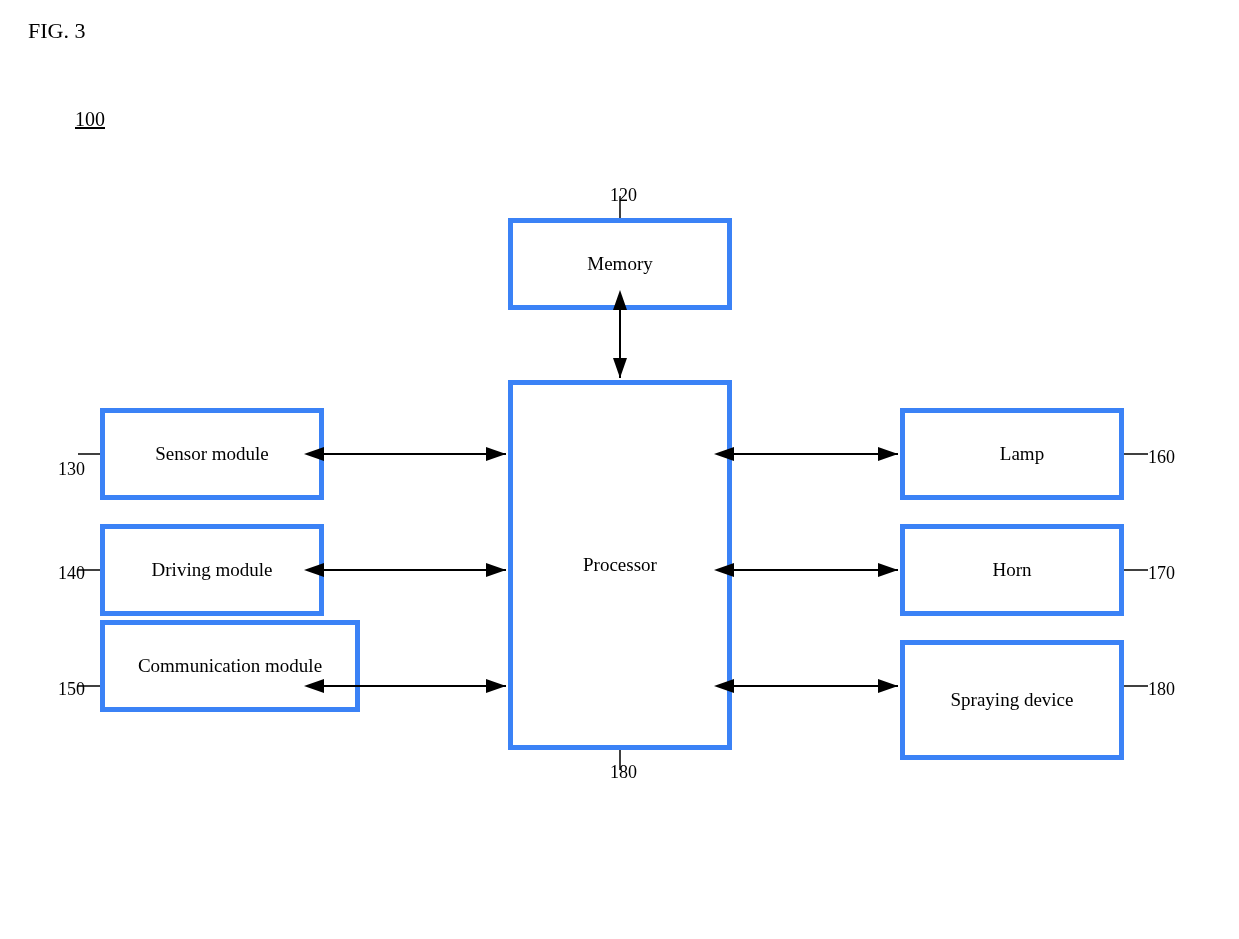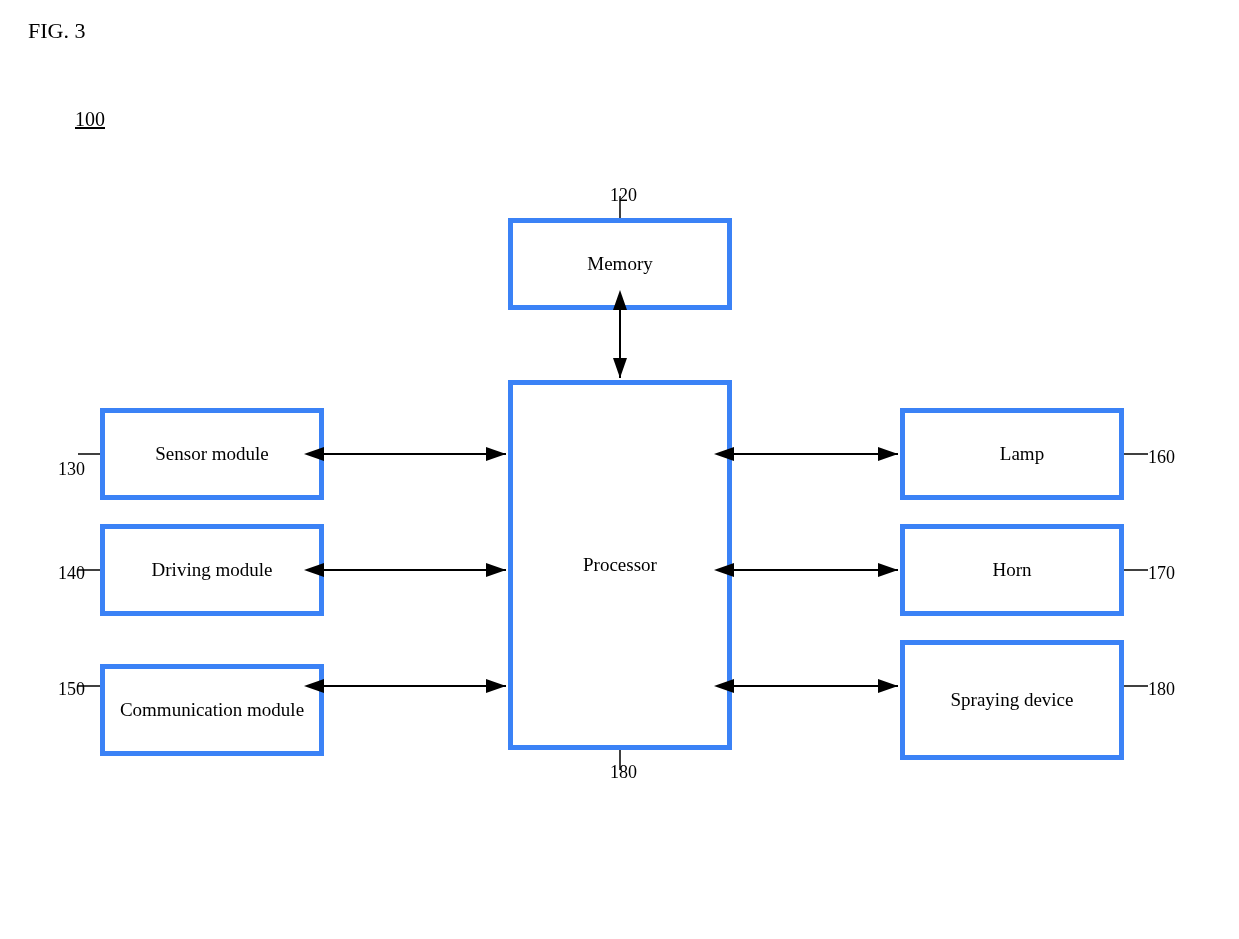--- a/index.html
+++ b/index.html
@@ -58,24 +58,24 @@
       left: 100px;
       top: 408px;
     }
     #box-driving {
       width: 224px;
       height: 92px;
       left: 100px;
       top: 524px;
     }
     #box-comm {
-      width: 224px;
+      width: 260px;
       height: 92px;
       left: 100px;
-      top: 664px;
+      top: 620px;
     }
     
     #box-lamp {
       width: 224px;
       height: 92px;
       left: 900px;
       top: 408px;
       padding-left: 20px;
     }
     #box-horn {

